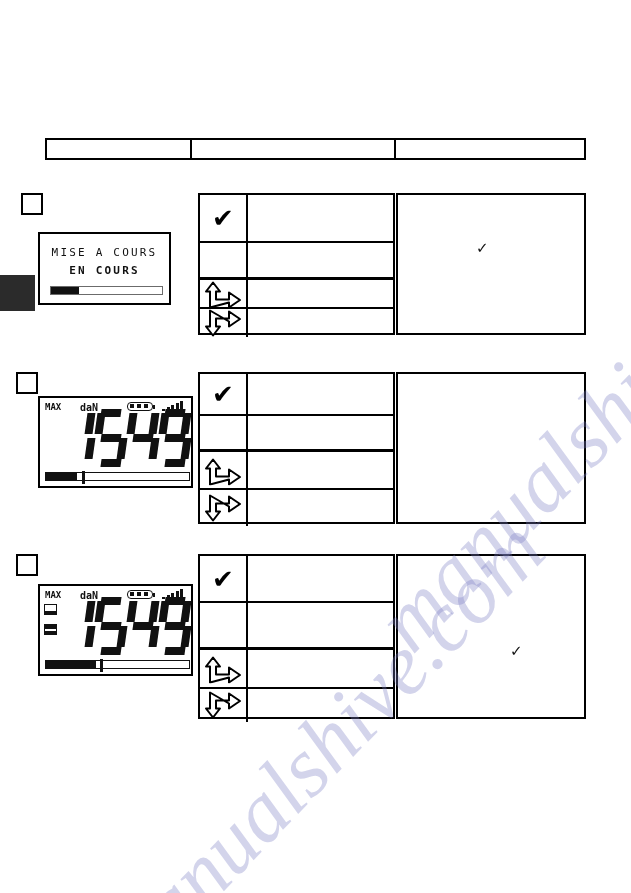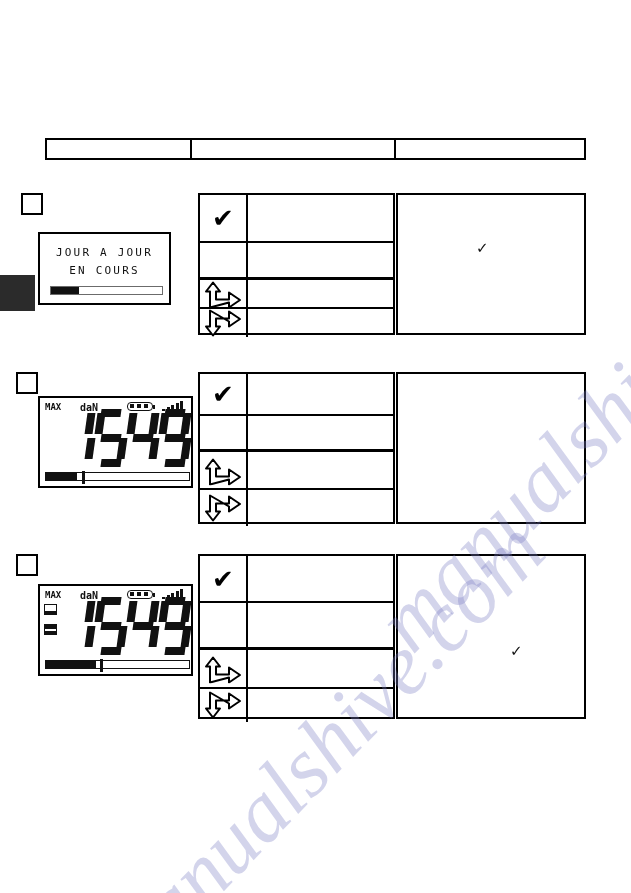--- a/index.html
+++ b/index.html
@@ -97,22 +97,22 @@
     <div class="hdr-cell hdr-c3"></div>
   </div>
 
   <div class="section" style="top:185px;height:160px;">
 
     <div class="step-box" style="left:21px;top:8px;"></div>
 
     <div class="bleed-tab" style="top:90px;"></div>
 
     <div class="lcd" style="left:38px;top:47px;width:133px;height:73px;">
-      <div class="lcd-text-line" style="top:12px;">JOUR A JOUR</div>
-      <div class="lcd-text-line" style="top:30px;">EN COURS</div>
+      <div class="lcd-text-line" style="top:12px;">MISE A COURS</div>
+      <div class="lcd-text-line" style="top:30px;font-weight:bold;">EN COURS</div>
       <div class="prog-outer" style="left:10px;top:52px;width:113px;height:9px;">
         <div class="prog-fill" id="prog-1" style="width:25%;"></div>
       </div>
     </div>
 
     <div class="keytable" style="left:198px;top:8px;width:197px;height:142px;">
 
       <div class="krow" style="top:0;height:46px;">
         <div class="kcell-icon">
           <span class="ic check-big">✔</span>

